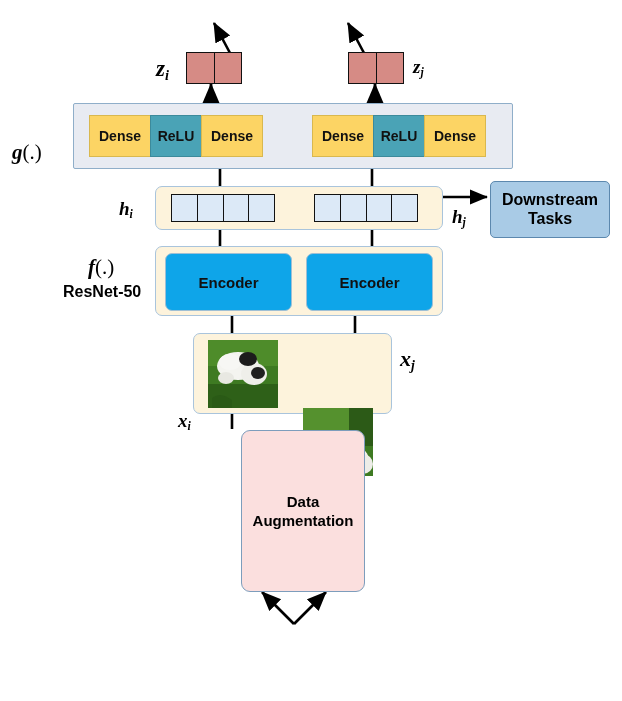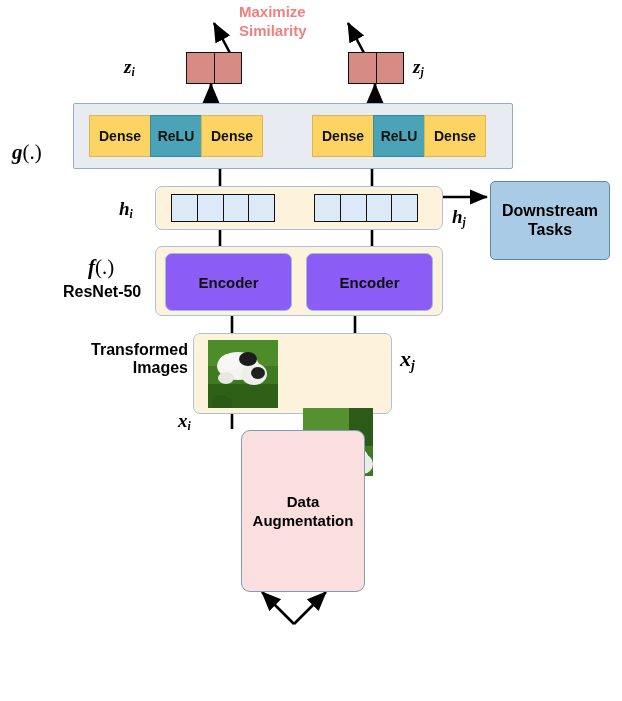--- a/index.html
+++ b/index.html
@@ -84,21 +84,21 @@
     box-sizing: border-box;
     display: flex;
     align-items: center;
     justify-content: center;
     font-weight: bold;
     font-size: 14px;
     color: #111;
     font-family: "Liberation Sans", sans-serif;
   }
   .encoder-box {
-    background: #8b5cf6;
+    background: #0ea5e9;
     border: 1px solid #9FBFD4;
     border-radius: 7px;
     box-sizing: border-box;
     display: flex;
     align-items: center;
     justify-content: center;
     font-weight: bold;
     font-size: 15px;
     color: #111;
     font-family: "Liberation Sans", sans-serif;
@@ -212,24 +212,22 @@
     <line x1="232" y1="429" x2="232" y2="414" stroke="#000" stroke-width="2.6"></line>
 
     <line x1="355" y1="429" x2="355" y2="414" stroke="#000" stroke-width="2.6"></line>
 
     <line x1="294" y1="624" x2="262" y2="592" stroke="#000" stroke-width="2.6" marker-end="url(#ah)"></line>
     <line x1="294" y1="624" x2="326" y2="592" stroke="#000" stroke-width="2.6" marker-end="url(#ah)"></line>
 
     <line x1="443" y1="197" x2="487" y2="197" stroke="#000" stroke-width="2.4" marker-end="url(#ah)"></line>
   </svg>
 
-  <div class="abs lbl-pink" style="left:239px; top:3px; width:130px; font-size:15px;">Maximize
-Similarity</div>
-
-  <div class="abs math" style="left:124px; top:56px; font-size:19px;"><span>z</span><span class="sub">i</span></div>
+
+  <div class="abs math" style="left:156px; top:56px; font-size:23px;"><span>z</span><span class="sub">i</span></div>
   <div class="abs zvec" style="left:186px; top:52px; width:56px; height:32px;">
     <i></i>
     <i></i>
   </div>
 
   <div class="abs zvec" style="left:348px; top:52px; width:56px; height:32px;">
     <i></i>
     <i></i>
   </div>
   <div class="abs math" style="left:413px; top:56px; font-size:19px;"><span>z</span><span class="sub">j</span></div>
@@ -257,21 +255,21 @@
   </div>
 
   <div class="abs hvec" style="left:314px; top:194px; width:104px; height:28px;">
     <i></i>
     <i></i>
     <i></i>
     <i></i>
   </div>
   <div class="abs math" style="left:452px; top:206px; font-size:19px;"><span>h</span><span class="sub">j</span></div>
 
-  <div class="abs downstream-box" style="left:490px; top:181px; width:120px; height:79px;">Downstream
+  <div class="abs downstream-box" style="left:490px; top:181px; width:120px; height:57px;">Downstream
 Tasks</div>
 
   <div class="abs panel-cream" style="left:155px; top:246px; width:288px; height:70px;"></div>
   <div class="abs encoder-box" style="left:165px; top:253px; width:127px; height:58px;">Encoder</div>
   <div class="abs encoder-box" style="left:306px; top:253px; width:127px; height:58px;">Encoder</div>
 
   <div class="abs math" style="left:88px; top:255px; font-size:21px;"><span>f</span><span class="paren">(.)</span></div>
   <div class="abs lbl" style="left:63px; top:283px; font-size:16px;">ResNet-50</div>
 
   <div class="abs panel-cream" style="left:193px; top:333px; width:199px; height:81px;"></div>
@@ -300,20 +298,18 @@
       <ellipse cx="40" cy="52" rx="26" ry="17" fill="#F4F4F0"></ellipse>
       <ellipse cx="22" cy="46" rx="13" ry="12" fill="#F7F7F4"></ellipse>
       <path d="M22,36 C30,32 40,34 44,44 C40,52 28,54 20,48 Z" fill="#1C1C1C"></path>
       <ellipse cx="15" cy="50" rx="7" ry="7" fill="#F2F2EE"></ellipse>
       <ellipse cx="10" cy="46" rx="4" ry="5" fill="#232323"></ellipse>
       <ellipse cx="60" cy="56" rx="10" ry="10" fill="#EDEDE8"></ellipse>
     </svg>
   </div>
   <div class="abs math" style="left:400px; top:346px; font-size:22px;"><span>x</span><span class="sub">j</span></div>
 
-  <div class="abs lbl" style="left:58px; top:341px; width:130px; text-align:right; font-size:16px;">Transformed
-Images</div>
 
   <div class="abs aug-box" style="left:241px; top:430px; width:124px; height:162px;">Data
 Augmentation</div>
 
 
 </div>
 
 </body></html>

